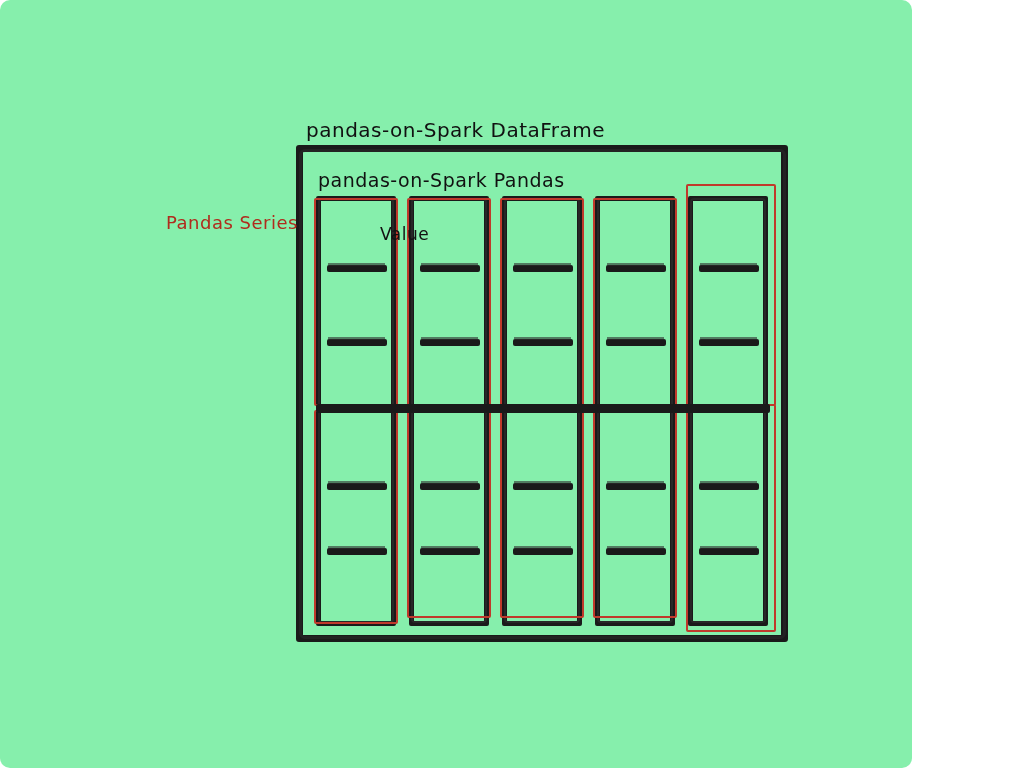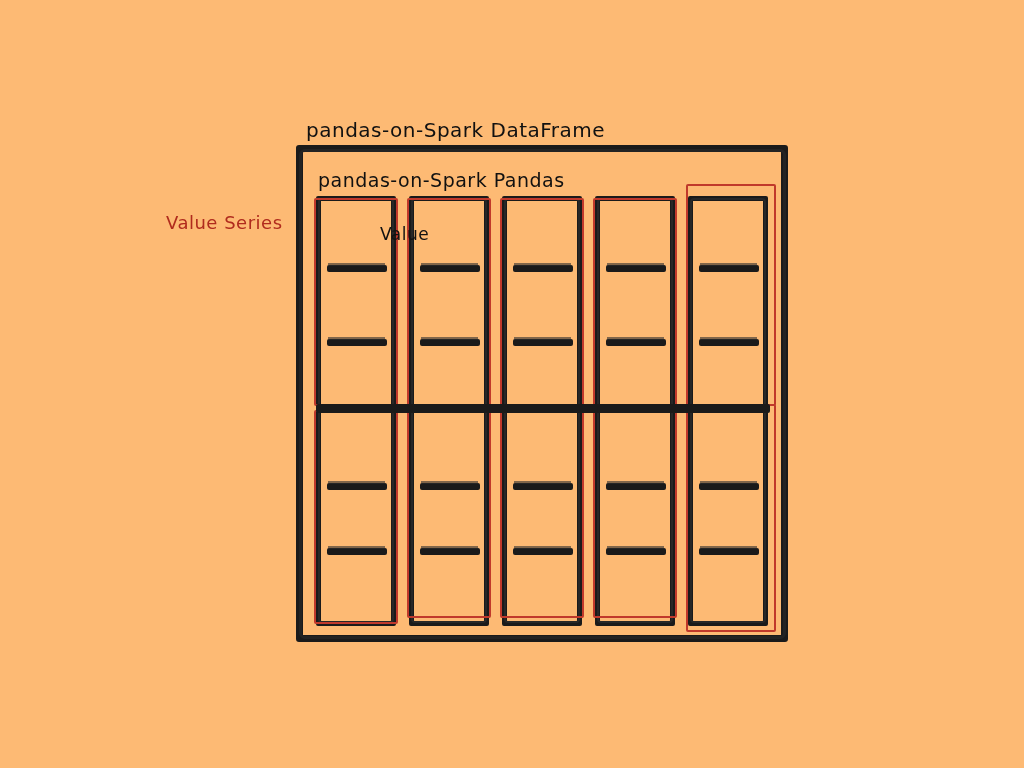--- a/index.html
+++ b/index.html
@@ -8,23 +8,24 @@
     background: #ffffff;
   }
   body {
     width: 1024px;
     height: 768px;
     overflow: hidden;
     font-family: "DejaVu Sans", sans-serif;
   }
   #stage {
     position: relative;
-    width: 1024px;
+    width: 912px;
     height: 768px;
-    background: #fdba74;
+    background: #86efac;
+    border-radius: 10px;
   }
 
   
   .label {
     position: absolute;
     white-space: nowrap;
     font-family: "DejaVu Sans", sans-serif;
     letter-spacing: 0.5px;
   }
   #df-title {
@@ -188,17 +189,17 @@
 
   <div class="dash" style="left:699px; top:265px; width:60px;"></div>
   <div class="dash" style="left:699px; top:339px; width:60px;"></div>
   <div class="dash" style="left:699px; top:483px; width:60px;"></div>
   <div class="dash" style="left:699px; top:548px; width:60px;"></div>
 
   <div class="label" id="df-title">pandas-on-Spark DataFrame</div>
 
   <div class="label" id="series-title">pandas-on-Spark Pandas</div>
 
-  <div class="label" id="pandas-series-title">Value Series</div>
+  <div class="label" id="pandas-series-title">Pandas Series</div>
 
   <div class="label" id="value-label">Value</div>
 
 </div>
 
 </body></html>

